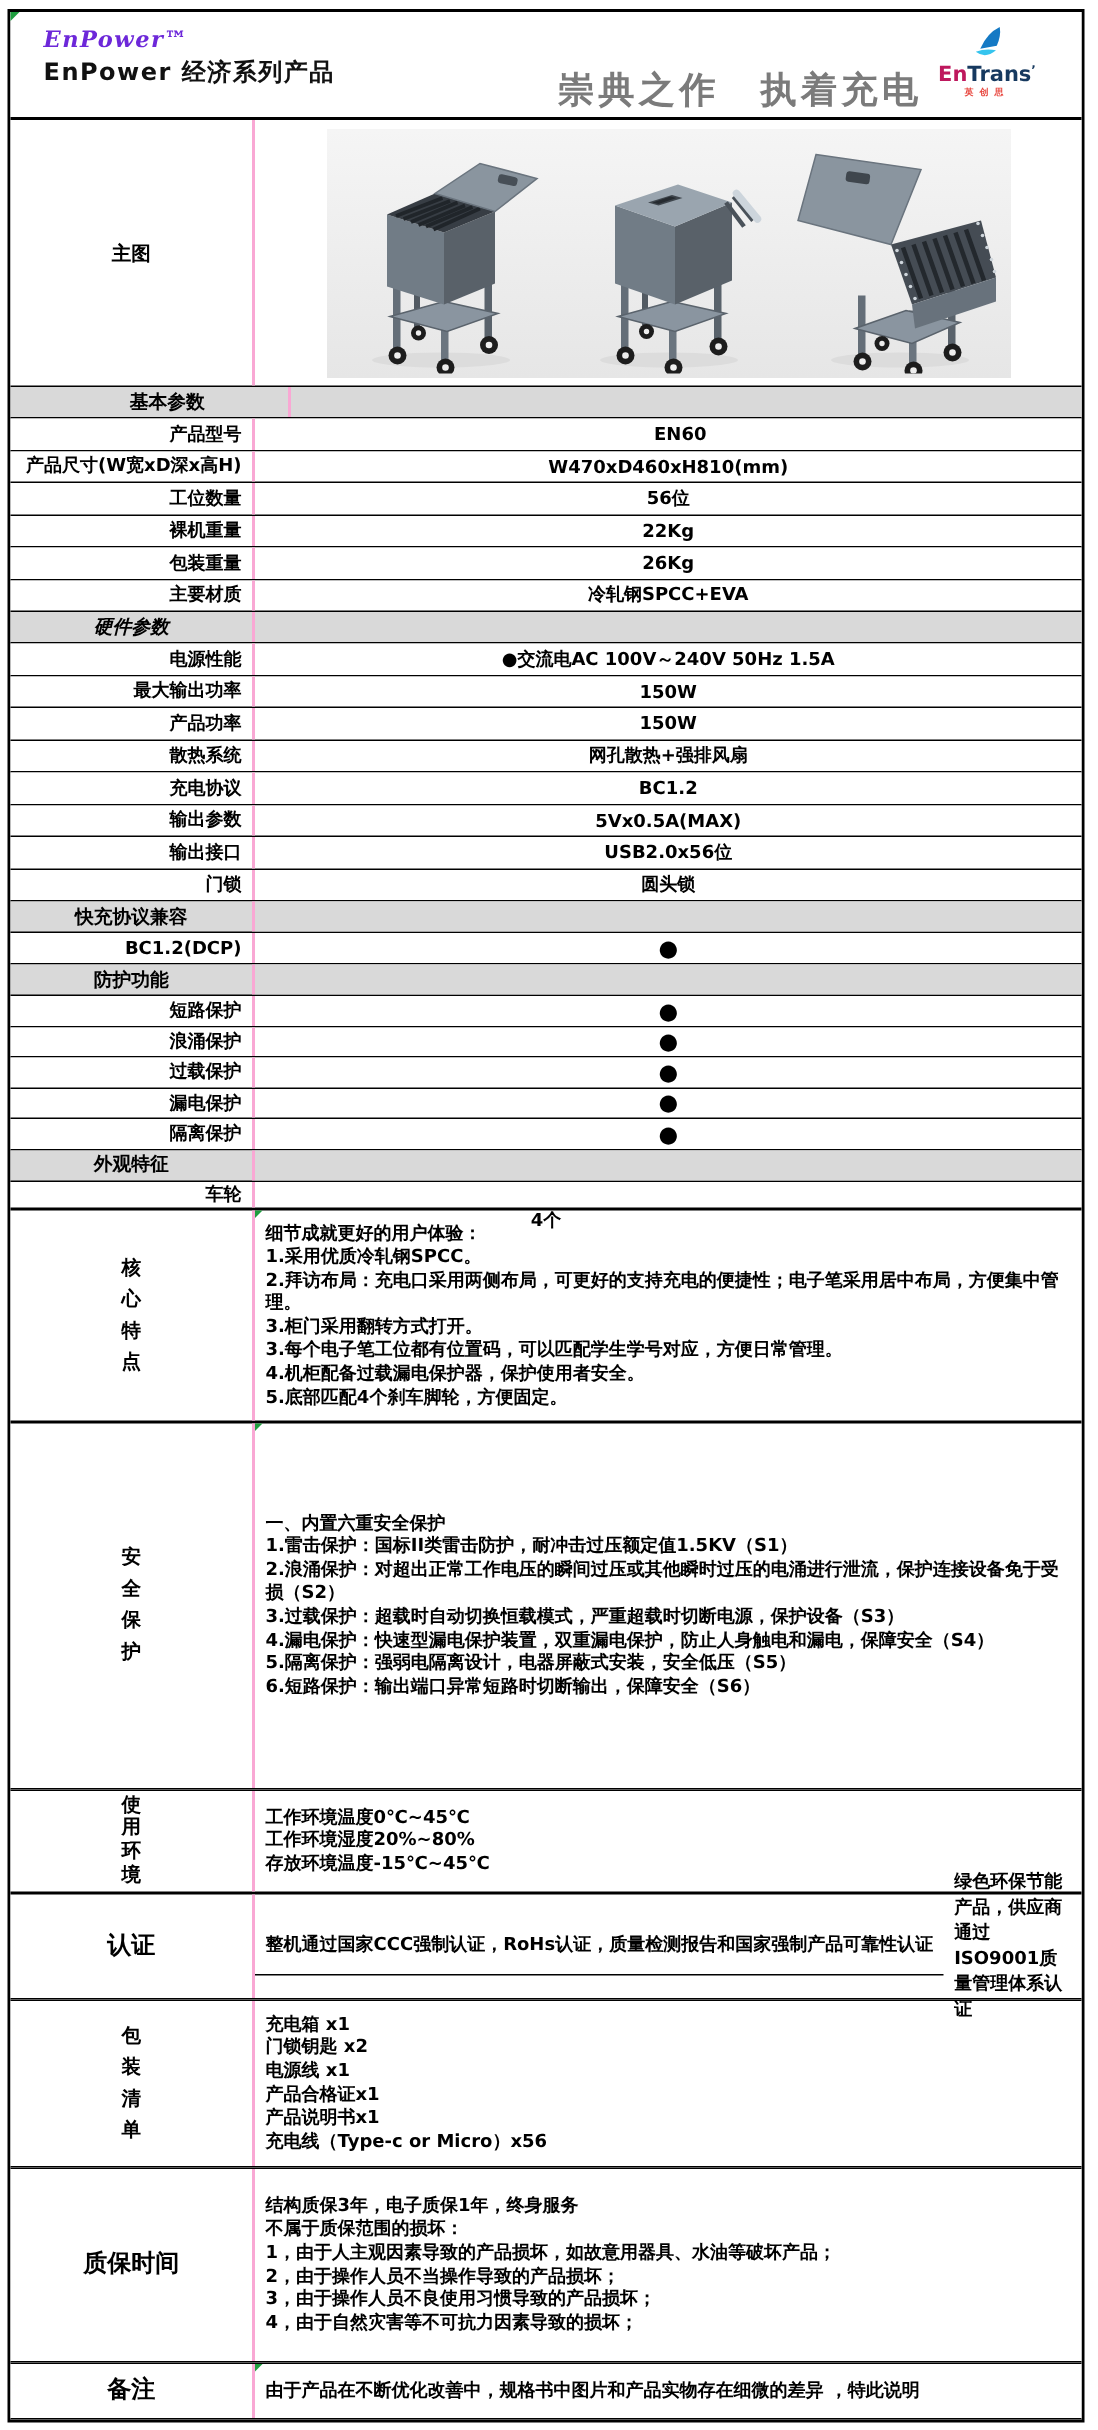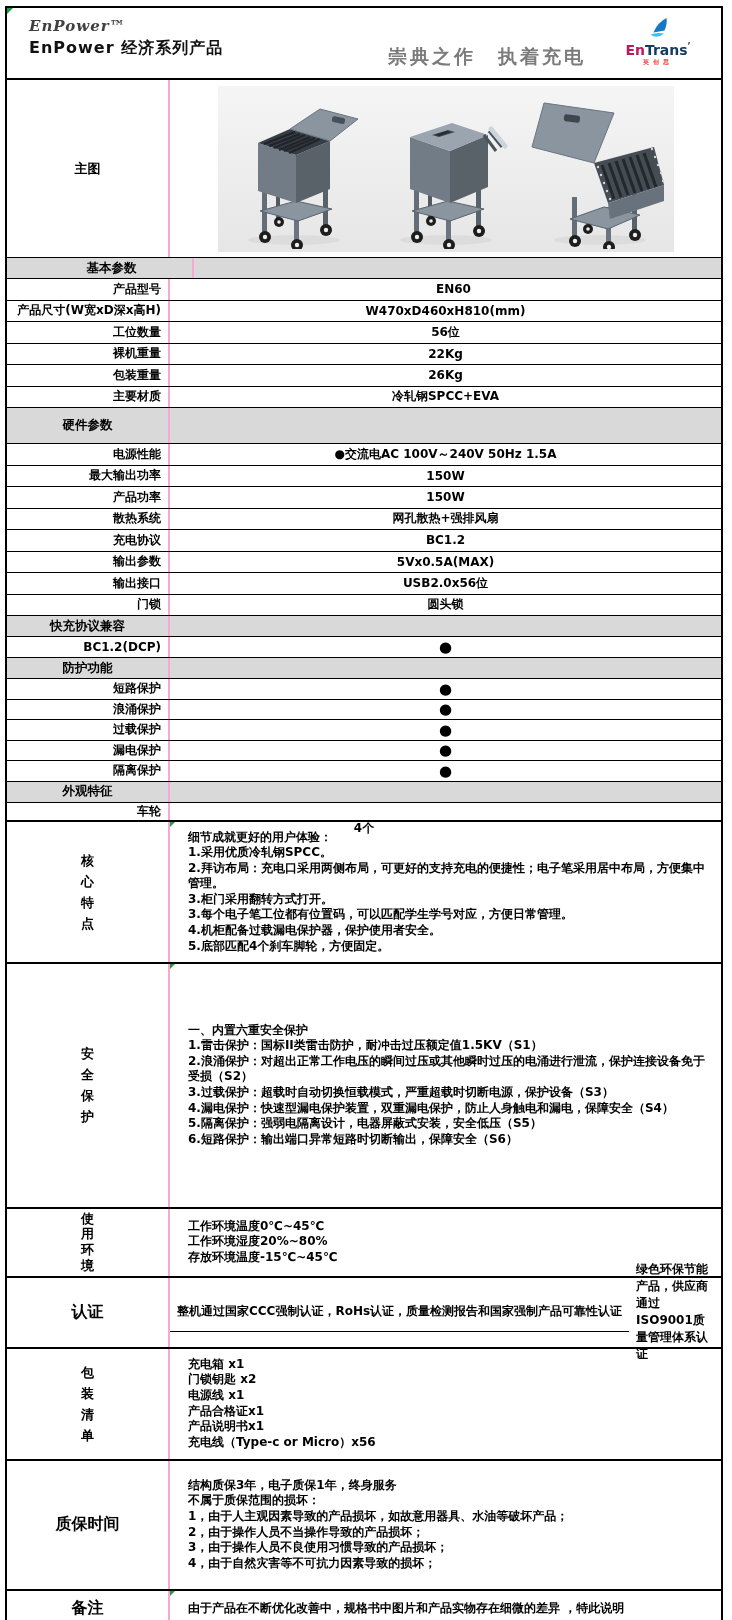--- a/index.html
+++ b/index.html
@@ -4,24 +4,24 @@
 <style>
   html,body{margin:0;padding:0;background:#fff;}
   .page{position:relative;width:732px;height:1620px;background:#ffffff;overflow:hidden;
         font-family:"DejaVu Sans",sans-serif;color:#000;}
   .doc{position:absolute;left:5px;top:6px;width:718px;border:2px solid #000;background:#fff;box-sizing:border-box;}
   .doc::before{content:"";position:absolute;top:0;left:0;border-top:6px solid #1e9e3e;border-right:6px solid transparent;z-index:5;}
 
   
   .header{position:relative;height:70px;border-bottom:2px solid #000;background:#fff;}
   .brand{position:absolute;left:22px;top:9px;}
-  .brand-tm{font-family:"DejaVu Serif",serif;font-style:italic;font-weight:700;font-size:15px;color:#404040;letter-spacing:1px;}
+  .brand-tm{font-family:"DejaVu Serif",serif;font-style:italic;font-weight:700;font-size:15px;color:#6d28d9;letter-spacing:1px;}
   .brand-title{margin-top:3px;font-size:16px;font-weight:700;letter-spacing:1px;color:#111;}
   .slogan{position:absolute;left:365px;top:36px;width:230px;text-align:center;
-          font-family:Liberation Sans, sans-serif;font-weight:700;font-size:19px;color:#7b7b7b;letter-spacing:3px;white-space:nowrap;}
+          font-family:Liberation Sans, sans-serif;font-weight:700;font-size:24px;color:#7b7b7b;letter-spacing:3px;white-space:nowrap;}
   .logo{position:absolute;right:24px;top:8px;width:78px;text-align:center;line-height:1;}
   .logo svg{display:block;margin:0 auto 1px auto;}
   .logo-text{font-size:14px;font-weight:700;letter-spacing:0;}
   .logo-text .p1{color:#be185d;}
   .logo-text .p2{color:#16395f;}
   .logo-text .mk{color:#16395f;font-size:8px;vertical-align:top;}
   .logo-sub{margin-top:2px;font-size:6px;color:#e8473f;letter-spacing:4px;font-weight:700;}
 
   
   .row{display:flex;border-bottom:1px solid #000;box-sizing:border-box;background:#fff;}
@@ -32,21 +32,21 @@
   .cell.value{flex:1;position:relative;display:flex;align-items:center;justify-content:center;
               font-size:12px;font-weight:700;}
   .row.section{background:#d9d9d9;}
   .row.section .cell.label{justify-content:center;padding-right:0;font-size:12.5px;}
   .row.section .cell.value{background:#d9d9d9;}
   .cell.value.dotcell{font-size:15px;}
   .cell.label.vertical{flex-direction:column;justify-content:center;align-items:center;padding-right:0;}
   .cell.label.vertical div{font-size:13px;}
   .cell.label.hcenter{justify-content:center;padding-right:0;font-size:16px;}
   .cell.value .lines{width:100%;height:100%;display:flex;flex-direction:column;justify-content:flex-start;
-                     padding:8px 8px 4px 7px;box-sizing:border-box;margin-left:11px;}
+                     padding:8px 8px 4px 7px;box-sizing:border-box;}
   .cell.value .lines.center{justify-content:center;padding-top:2px;padding-bottom:2px;}
   .cell.value .line{font-size:12px;line-height:15.6px;font-weight:700;text-align:left;}
   .cell.value.marker::after{content:"";position:absolute;top:0;left:0;border-top:5px solid #1e9e3e;border-right:5px solid transparent;}
   .cert{flex-direction:row;align-items:stretch;}
   .cert .part{display:flex;align-items:center;padding:0 7px;font-size:12px;font-weight:700;box-sizing:border-box;}
   .cert .part1{height:40px;border-bottom:1px solid #000;}
   .cert .part2{flex:1;}
 
   
   .main-image-row{height:178px;}
@@ -218,21 +218,21 @@
           <div class="cell value">22Kg</div>
         </div>
         <div class="row kv" style="height: 21.5px;">
           <div class="cell label">包装重量</div>
           <div class="cell value">26Kg</div>
         </div>
         <div class="row kv" style="height: 21.5px;">
           <div class="cell label">主要材质</div>
           <div class="cell value">冷轧钢SPCC+EVA</div>
         </div>
-        <div class="row section" style="height: 36px;">
+        <div class="row section" style="height: 21px; font-style: italic;">
           <div class="cell label">硬件参数</div>
           <div class="cell value"></div>
         </div>
         <div class="row kv" style="height: 21.5px;">
           <div class="cell label">电源性能</div>
           <div class="cell value">●交流电AC 100V～240V 50Hz 1.5A</div>
         </div>
         <div class="row kv" style="height: 21.5px;">
           <div class="cell label">最大输出功率</div>
           <div class="cell value">150W</div>

